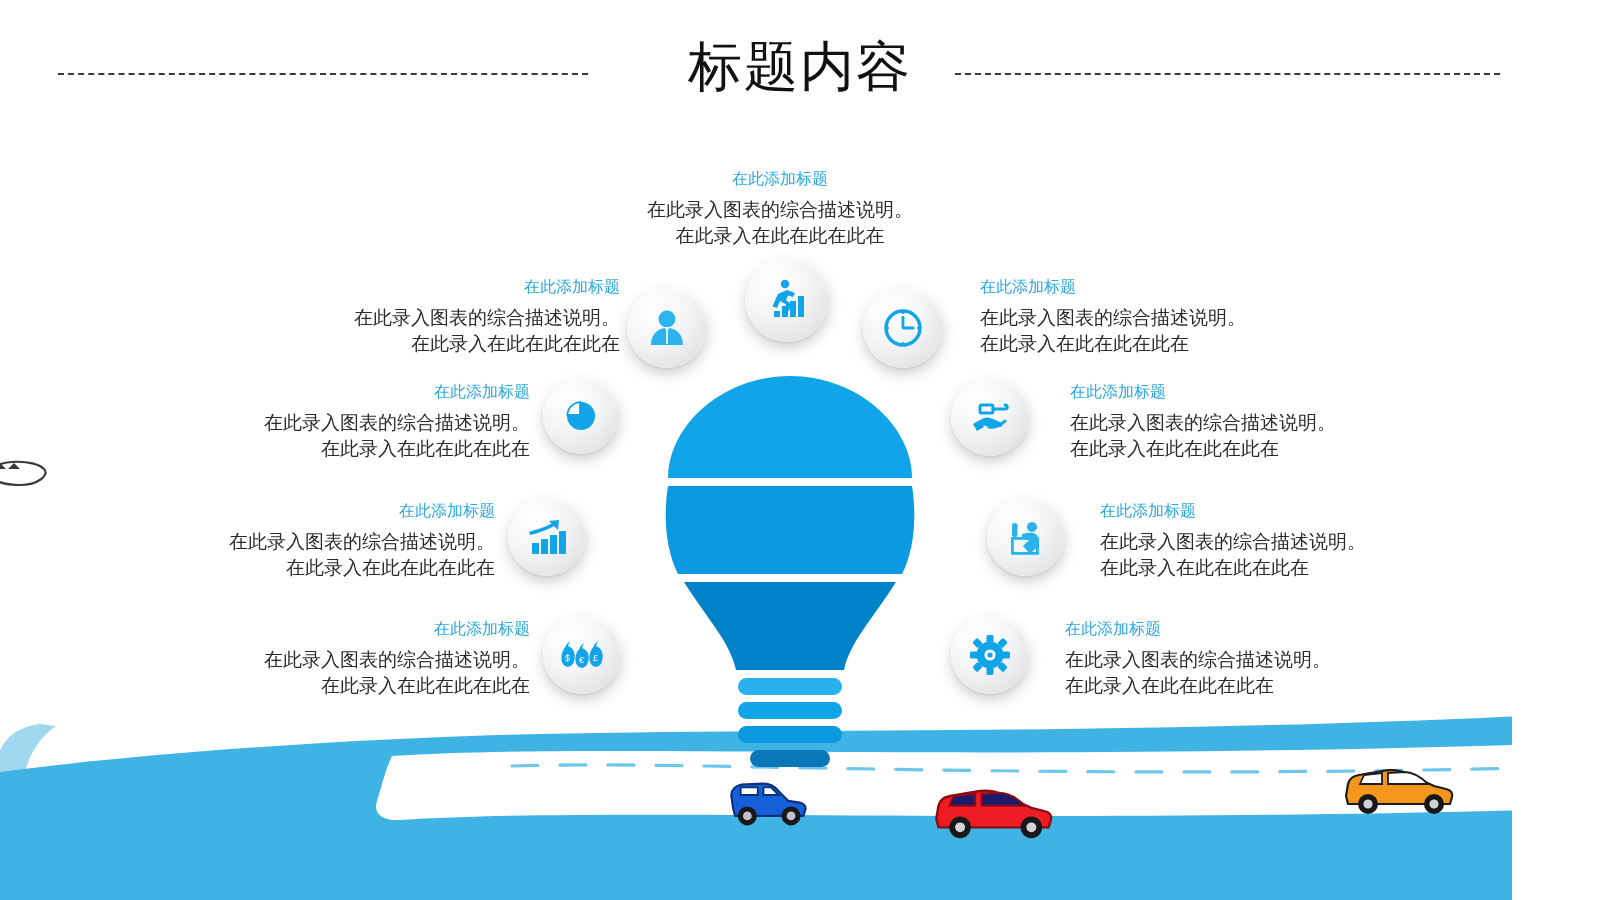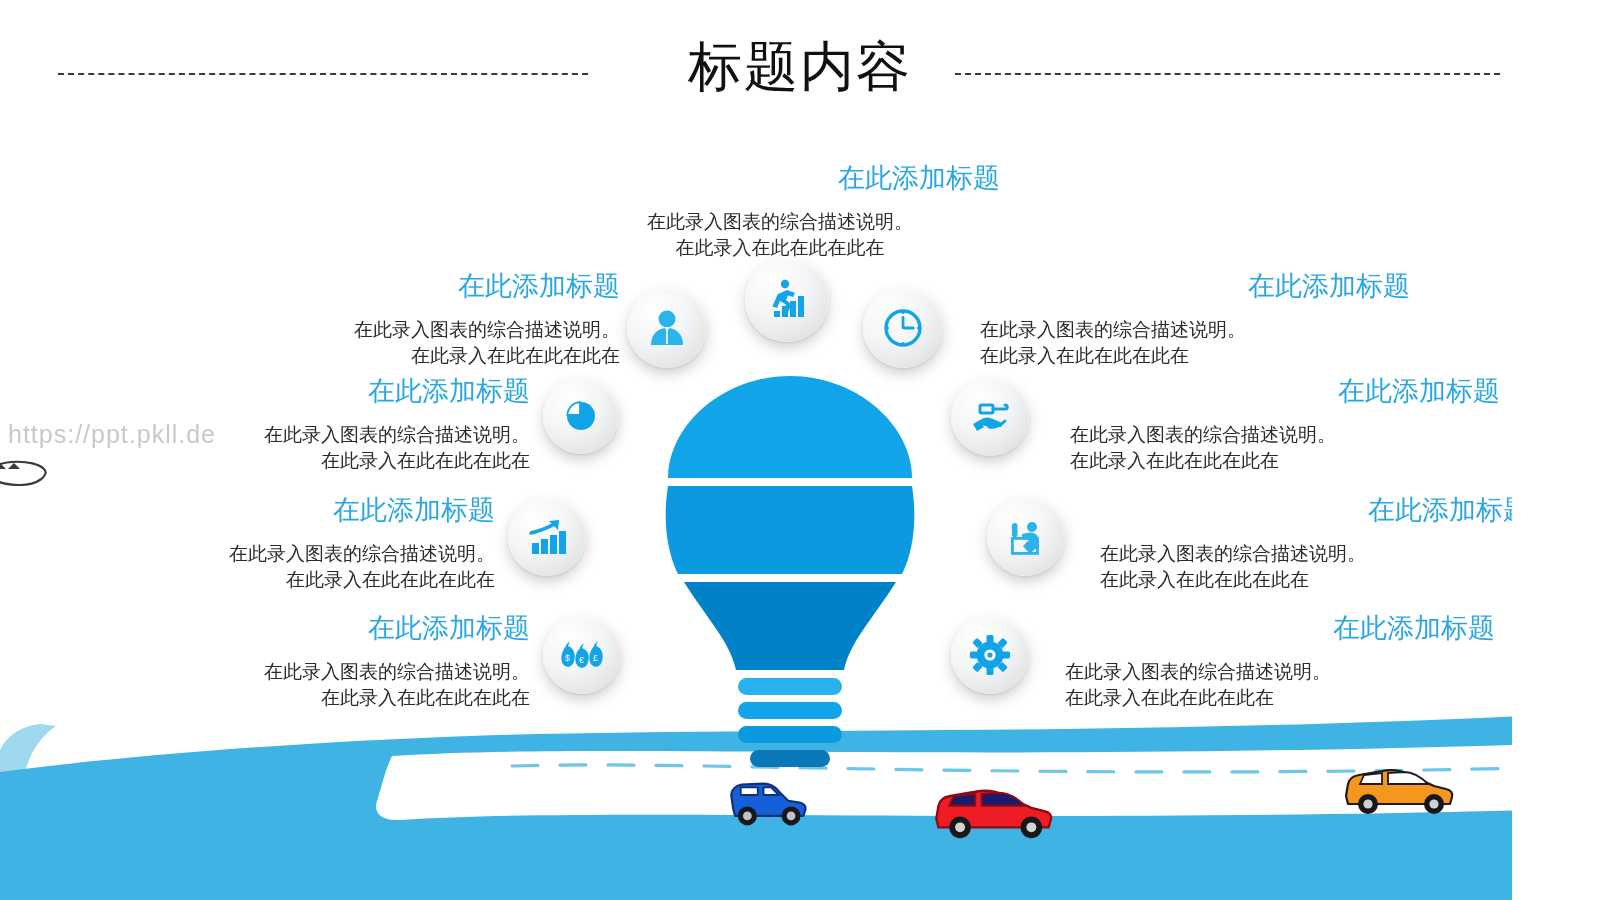--- a/index.html
+++ b/index.html
@@ -47,42 +47,40 @@
     box-shadow: 0 6px 13px rgba(90,100,110,.30), 0 1px 2px rgba(0,0,0,.10),
                 inset 0 1px 2px rgba(255,255,255,.95);
     display:flex; align-items:center; justify-content:center;
     z-index:4;
   }
   .icon-circle svg { display:block; }
 
   
   .tblock { position:absolute; z-index:5; }
   .tblock .head {
-    font-size:27px; line-height:31px; color:#2aa7e0; font-weight:400;
+    font-size:16px; line-height:31px; color:#2aa7e0; font-weight:400;
     white-space:nowrap;
-    text-align:right;
   }
   .tblock .body {
-    font-size:19px; line-height:26px; color:#2b2b2b; margin-top:15px;
+    font-size:19px; line-height:26px; color:#2b2b2b; margin-top:3px;
     white-space:nowrap;
   }
   .tblock.right-al { text-align:right; }
   .tblock.left-al  { text-align:left; }
   .tblock.center-al{ text-align:center; }
 </style>
 </head>
 <body>
 
 <div class="slide">
 
   <div class="rule left"></div>
   <div class="rule right"></div>
   <div class="title">标题内容</div>
 
-  <div class="watermark">https://ppt.pkll.de</div>
   <svg class="wm-blob" width="70" height="40" viewBox="0 0 70 40">
     <path d="M2 16 C10 4, 46 4, 56 14 C62 20, 50 30, 32 30 C14 30, -2 24, 2 16 Z" fill="#ffffff" stroke="#3a3a3a" stroke-width="2.2"></path>
     <path d="M6 14 L12 8 L18 14 Z" fill="#3a3a3a"></path>
     <path d="M20 14 L26 8 L32 14 Z" fill="#3a3a3a"></path>
   </svg>
 
   <svg class="scene" viewBox="0 0 1600 210">
 
     <path d="M0 60 C8 44, 22 36, 40 34 L56 36 C36 50, 26 70, 22 96 L0 96 Z" fill="#9fd8ef"></path>
 

